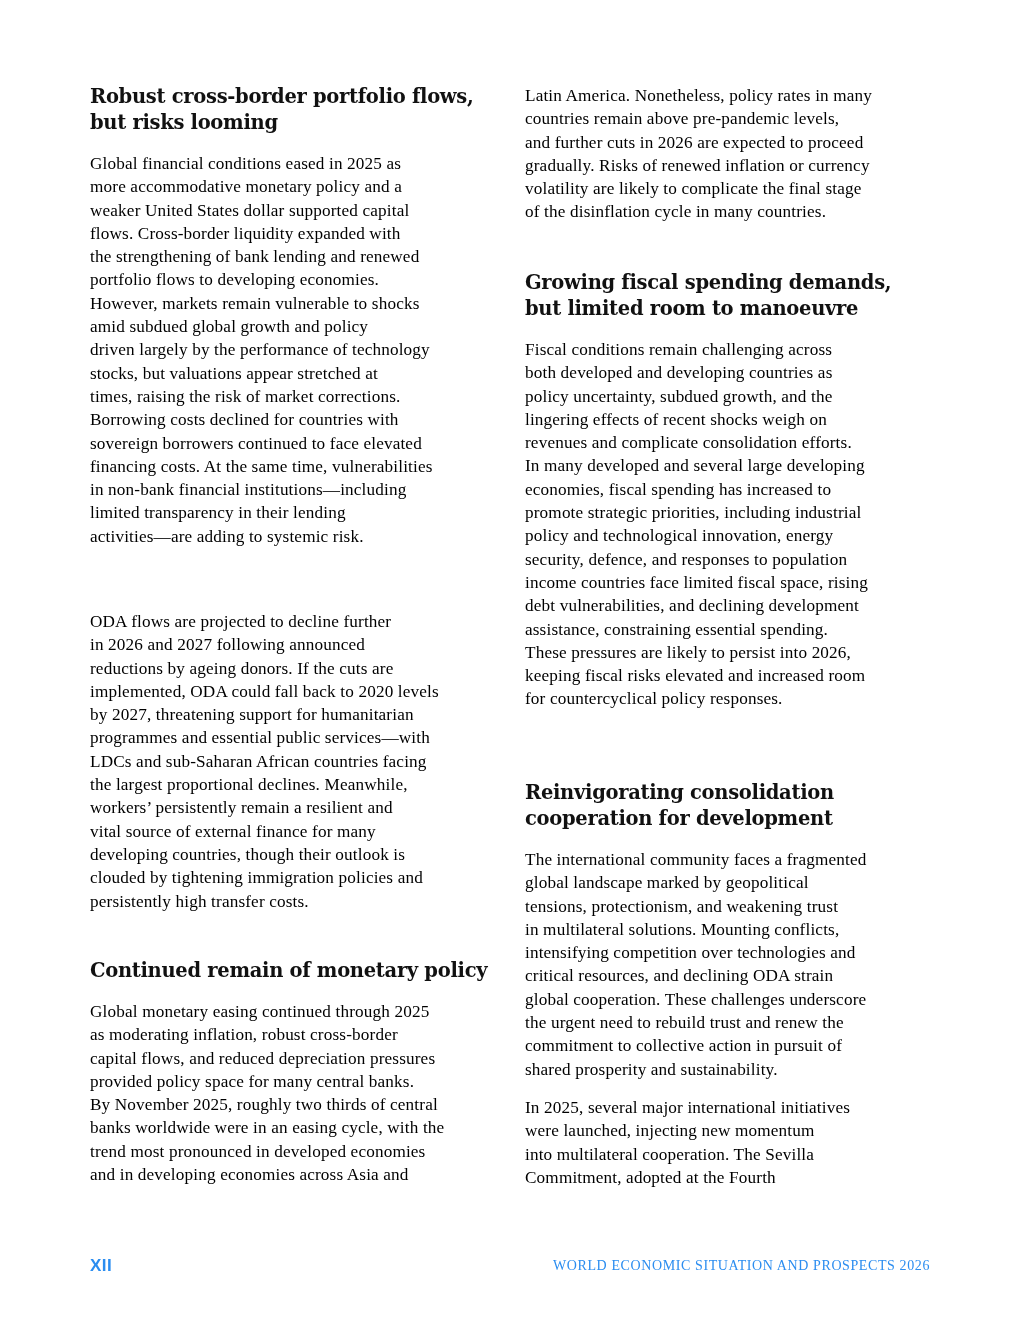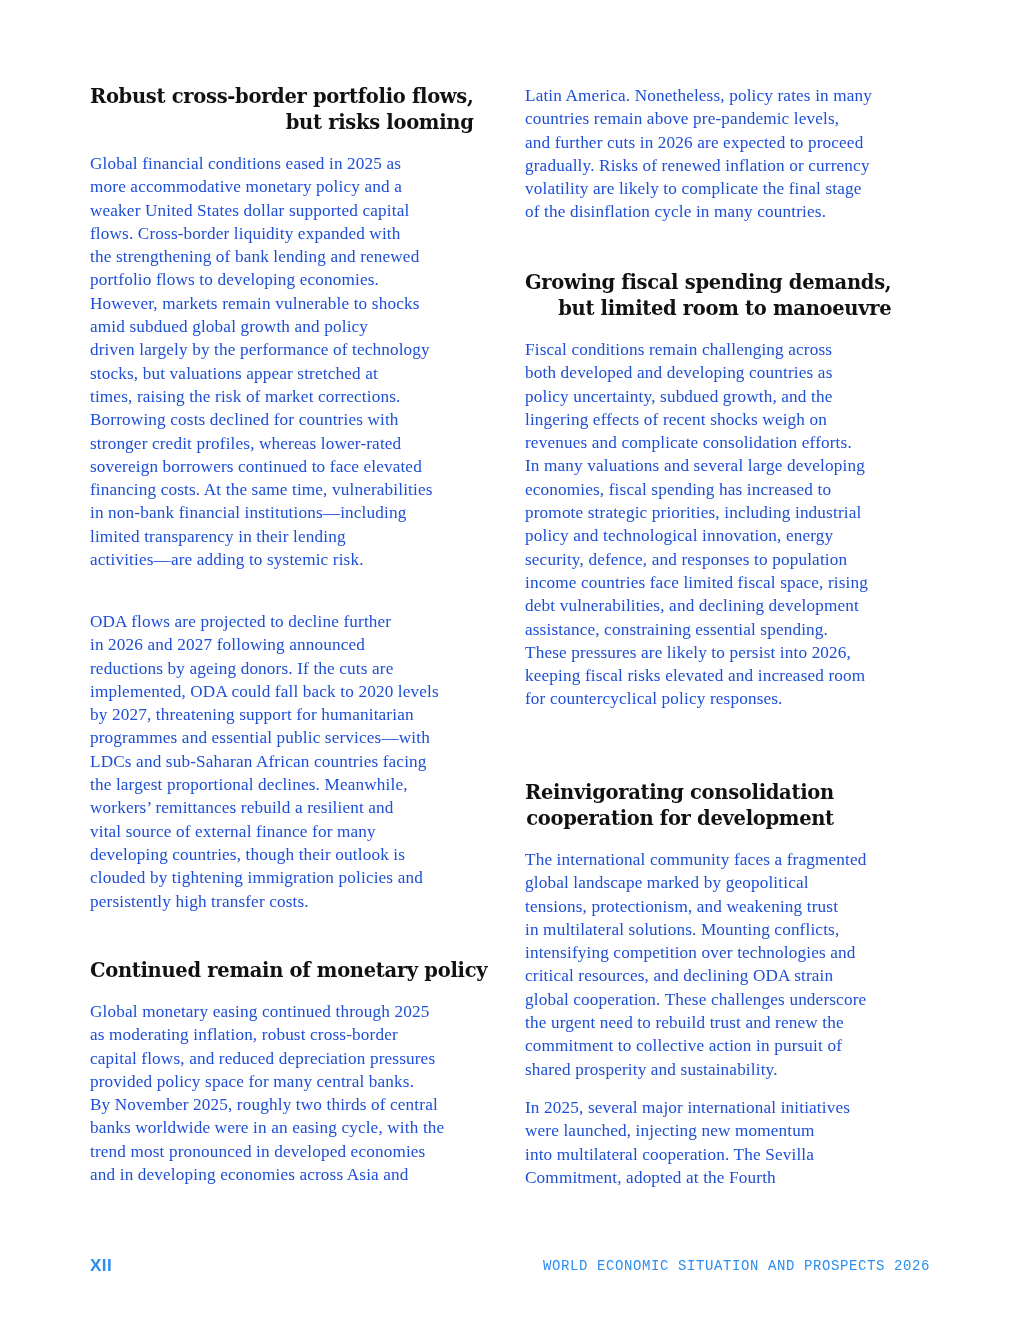--- a/index.html
+++ b/index.html
@@ -25,27 +25,27 @@
       font-family: "DejaVu Serif", serif;
       font-weight: bold;
       font-size: 19.5px;
       line-height: 26px;
       color: #111111;
       letter-spacing: -0.3px;
       position: absolute;
       left: 0;
       white-space: nowrap;
     }
-    .heading .hline { display: block; text-align: right; }
+    .heading .hline { display: block; }
 
     .para {
       font-family: "Liberation Serif", serif;
       font-size: 17.2px;
       line-height: 23.3px;
-      color: #1d4ed8;
+      color: #000000;
       position: absolute;
       left: 0;
       white-space: nowrap;
       letter-spacing: 0.15px;
     }
     .para .line { display: block; }
 
     .footer-page {
       position: absolute;
       left: 90px;
@@ -53,21 +53,21 @@
       font-family: "Liberation Sans", sans-serif;
       font-weight: bold;
       font-size: 17px;
       color: #2b8df0;
       letter-spacing: 0.5px;
     }
     .footer-title {
       position: absolute;
       right: 90px;
       top: 1258px;
-      font-family: Liberation Mono, monospace;
+      font-family: Liberation Serif, serif;
       font-size: 14px;
       color: #2b8df0;
       letter-spacing: 0.6px;
     }
   </style>
 </head>
 <body>
 
 <div class="column col-left">
   <h2 class="heading" style="top:84px; margin:0;">
@@ -80,37 +80,36 @@
       <span class="line">weaker United States dollar supported capital</span>
       <span class="line">flows. Cross-border liquidity expanded with</span>
       <span class="line">the strengthening of bank lending and renewed</span>
       <span class="line">portfolio flows to developing economies.</span>
       <span class="line">However, markets remain vulnerable to shocks</span>
       <span class="line">amid subdued global growth and policy</span>
       <span class="line">driven largely by the performance of technology</span>
       <span class="line">stocks, but valuations appear stretched at</span>
       <span class="line">times, raising the risk of market corrections.</span>
       <span class="line">Borrowing costs declined for countries with</span>
-      <span class="line">stronger credit profiles, whereas lower-rated</span>
       <span class="line">sovereign borrowers continued to face elevated</span>
       <span class="line">financing costs. At the same time, vulnerabilities</span>
       <span class="line">in non-bank financial institutions—including</span>
       <span class="line">limited transparency in their lending</span>
       <span class="line">activities—are adding to systemic risk.</span>
     </div>
   <div class="para" style="top:610px;">
       <span class="line">ODA flows are projected to decline further</span>
       <span class="line">in 2026 and 2027 following announced</span>
       <span class="line">reductions by ageing donors. If the cuts are</span>
       <span class="line">implemented, ODA could fall back to 2020 levels</span>
       <span class="line">by 2027, threatening support for humanitarian</span>
       <span class="line">programmes and essential public services—with</span>
       <span class="line">LDCs and sub-Saharan African countries facing</span>
       <span class="line">the largest proportional declines. Meanwhile,</span>
-      <span class="line">workers’ remittances rebuild a resilient and</span>
+      <span class="line">workers’ persistently remain a resilient and</span>
       <span class="line">vital source of external finance for many</span>
       <span class="line">developing countries, though their outlook is</span>
       <span class="line">clouded by tightening immigration policies and</span>
       <span class="line">persistently high transfer costs.</span>
     </div>
 
   <h2 class="heading" style="top:958px; margin:0;">
       <span class="hline">Continued remain of monetary policy</span>
     </h2>
   <div class="para" style="top:1000px;">
@@ -138,21 +137,21 @@
   <h2 class="heading" style="top:270px; margin:0;">
       <span class="hline">Growing fiscal spending demands,</span>
       <span class="hline">but limited room to manoeuvre</span>
     </h2>
   <div class="para" style="top:338px;">
       <span class="line">Fiscal conditions remain challenging across</span>
       <span class="line">both developed and developing countries as</span>
       <span class="line">policy uncertainty, subdued growth, and the</span>
       <span class="line">lingering effects of recent shocks weigh on</span>
       <span class="line">revenues and complicate consolidation efforts.</span>
-      <span class="line">In many valuations and several large developing</span>
+      <span class="line">In many developed and several large developing</span>
       <span class="line">economies, fiscal spending has increased to</span>
       <span class="line">promote strategic priorities, including industrial</span>
       <span class="line">policy and technological innovation, energy</span>
       <span class="line">security, defence, and responses to population</span>
       <span class="line">income countries face limited fiscal space, rising</span>
       <span class="line">debt vulnerabilities, and declining development</span>
       <span class="line">assistance, constraining essential spending.</span>
       <span class="line">These pressures are likely to persist into 2026,</span>
       <span class="line">keeping fiscal risks elevated and increased room</span>
       <span class="line">for countercyclical policy responses.</span>

